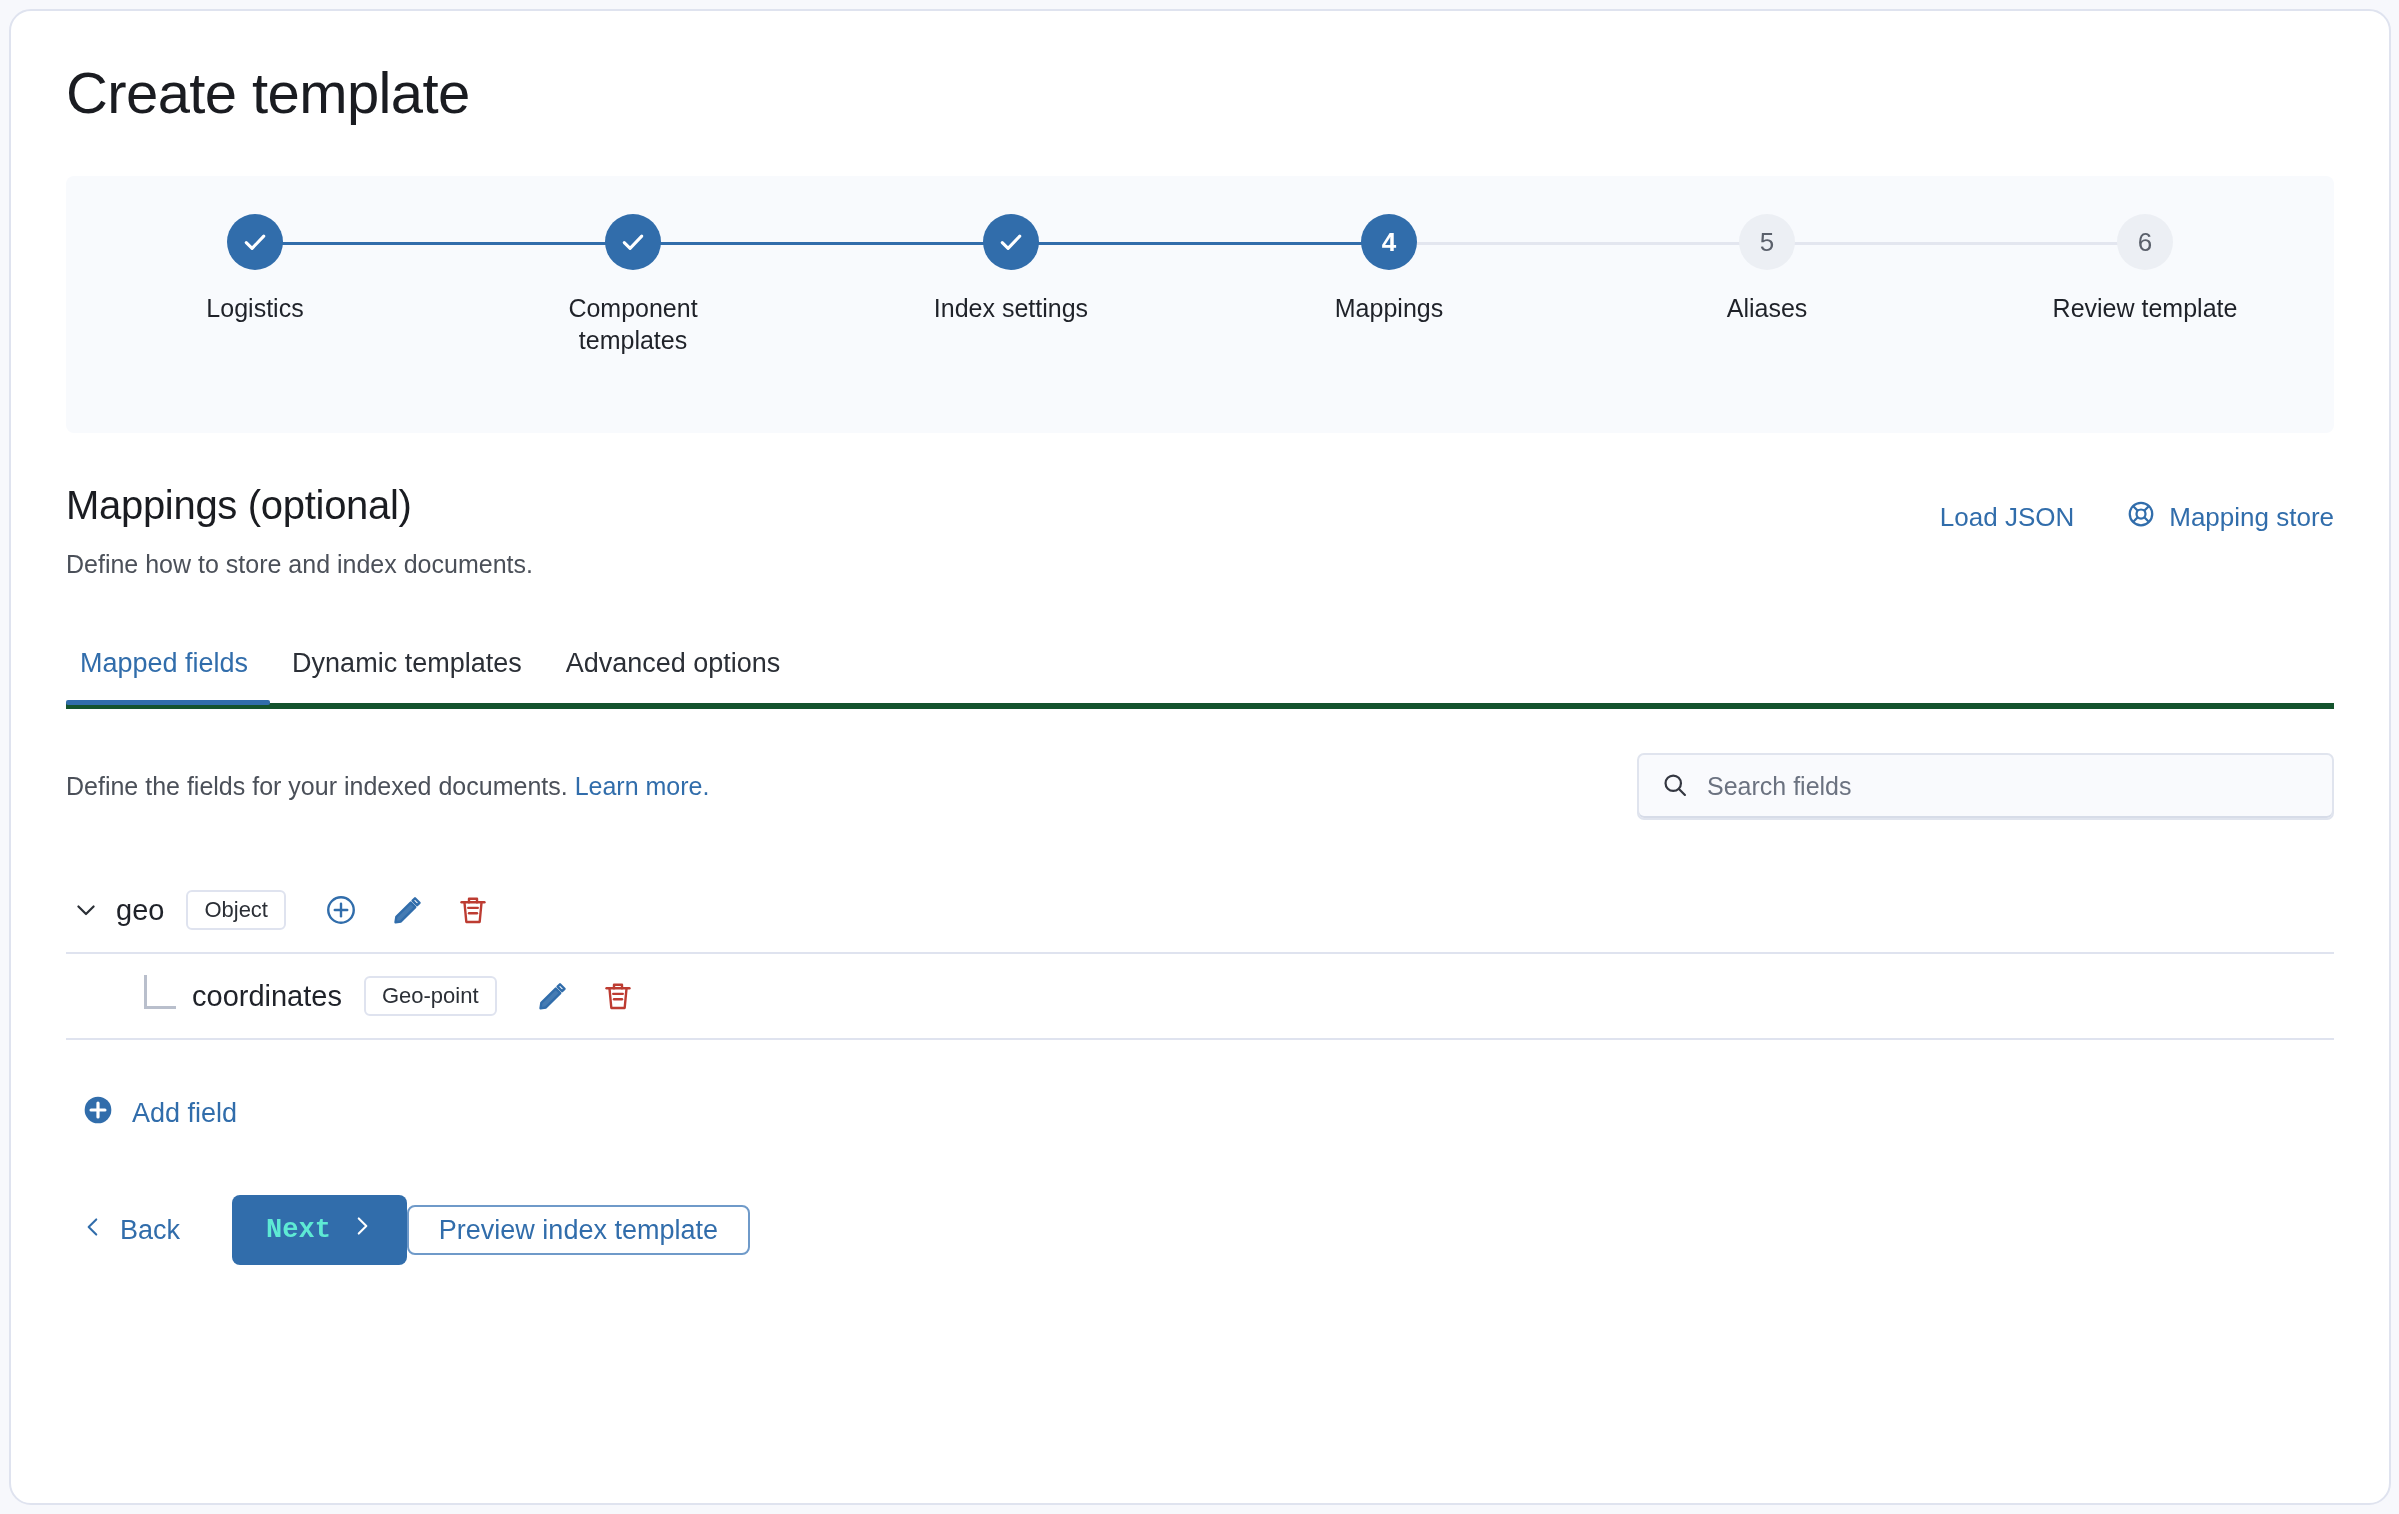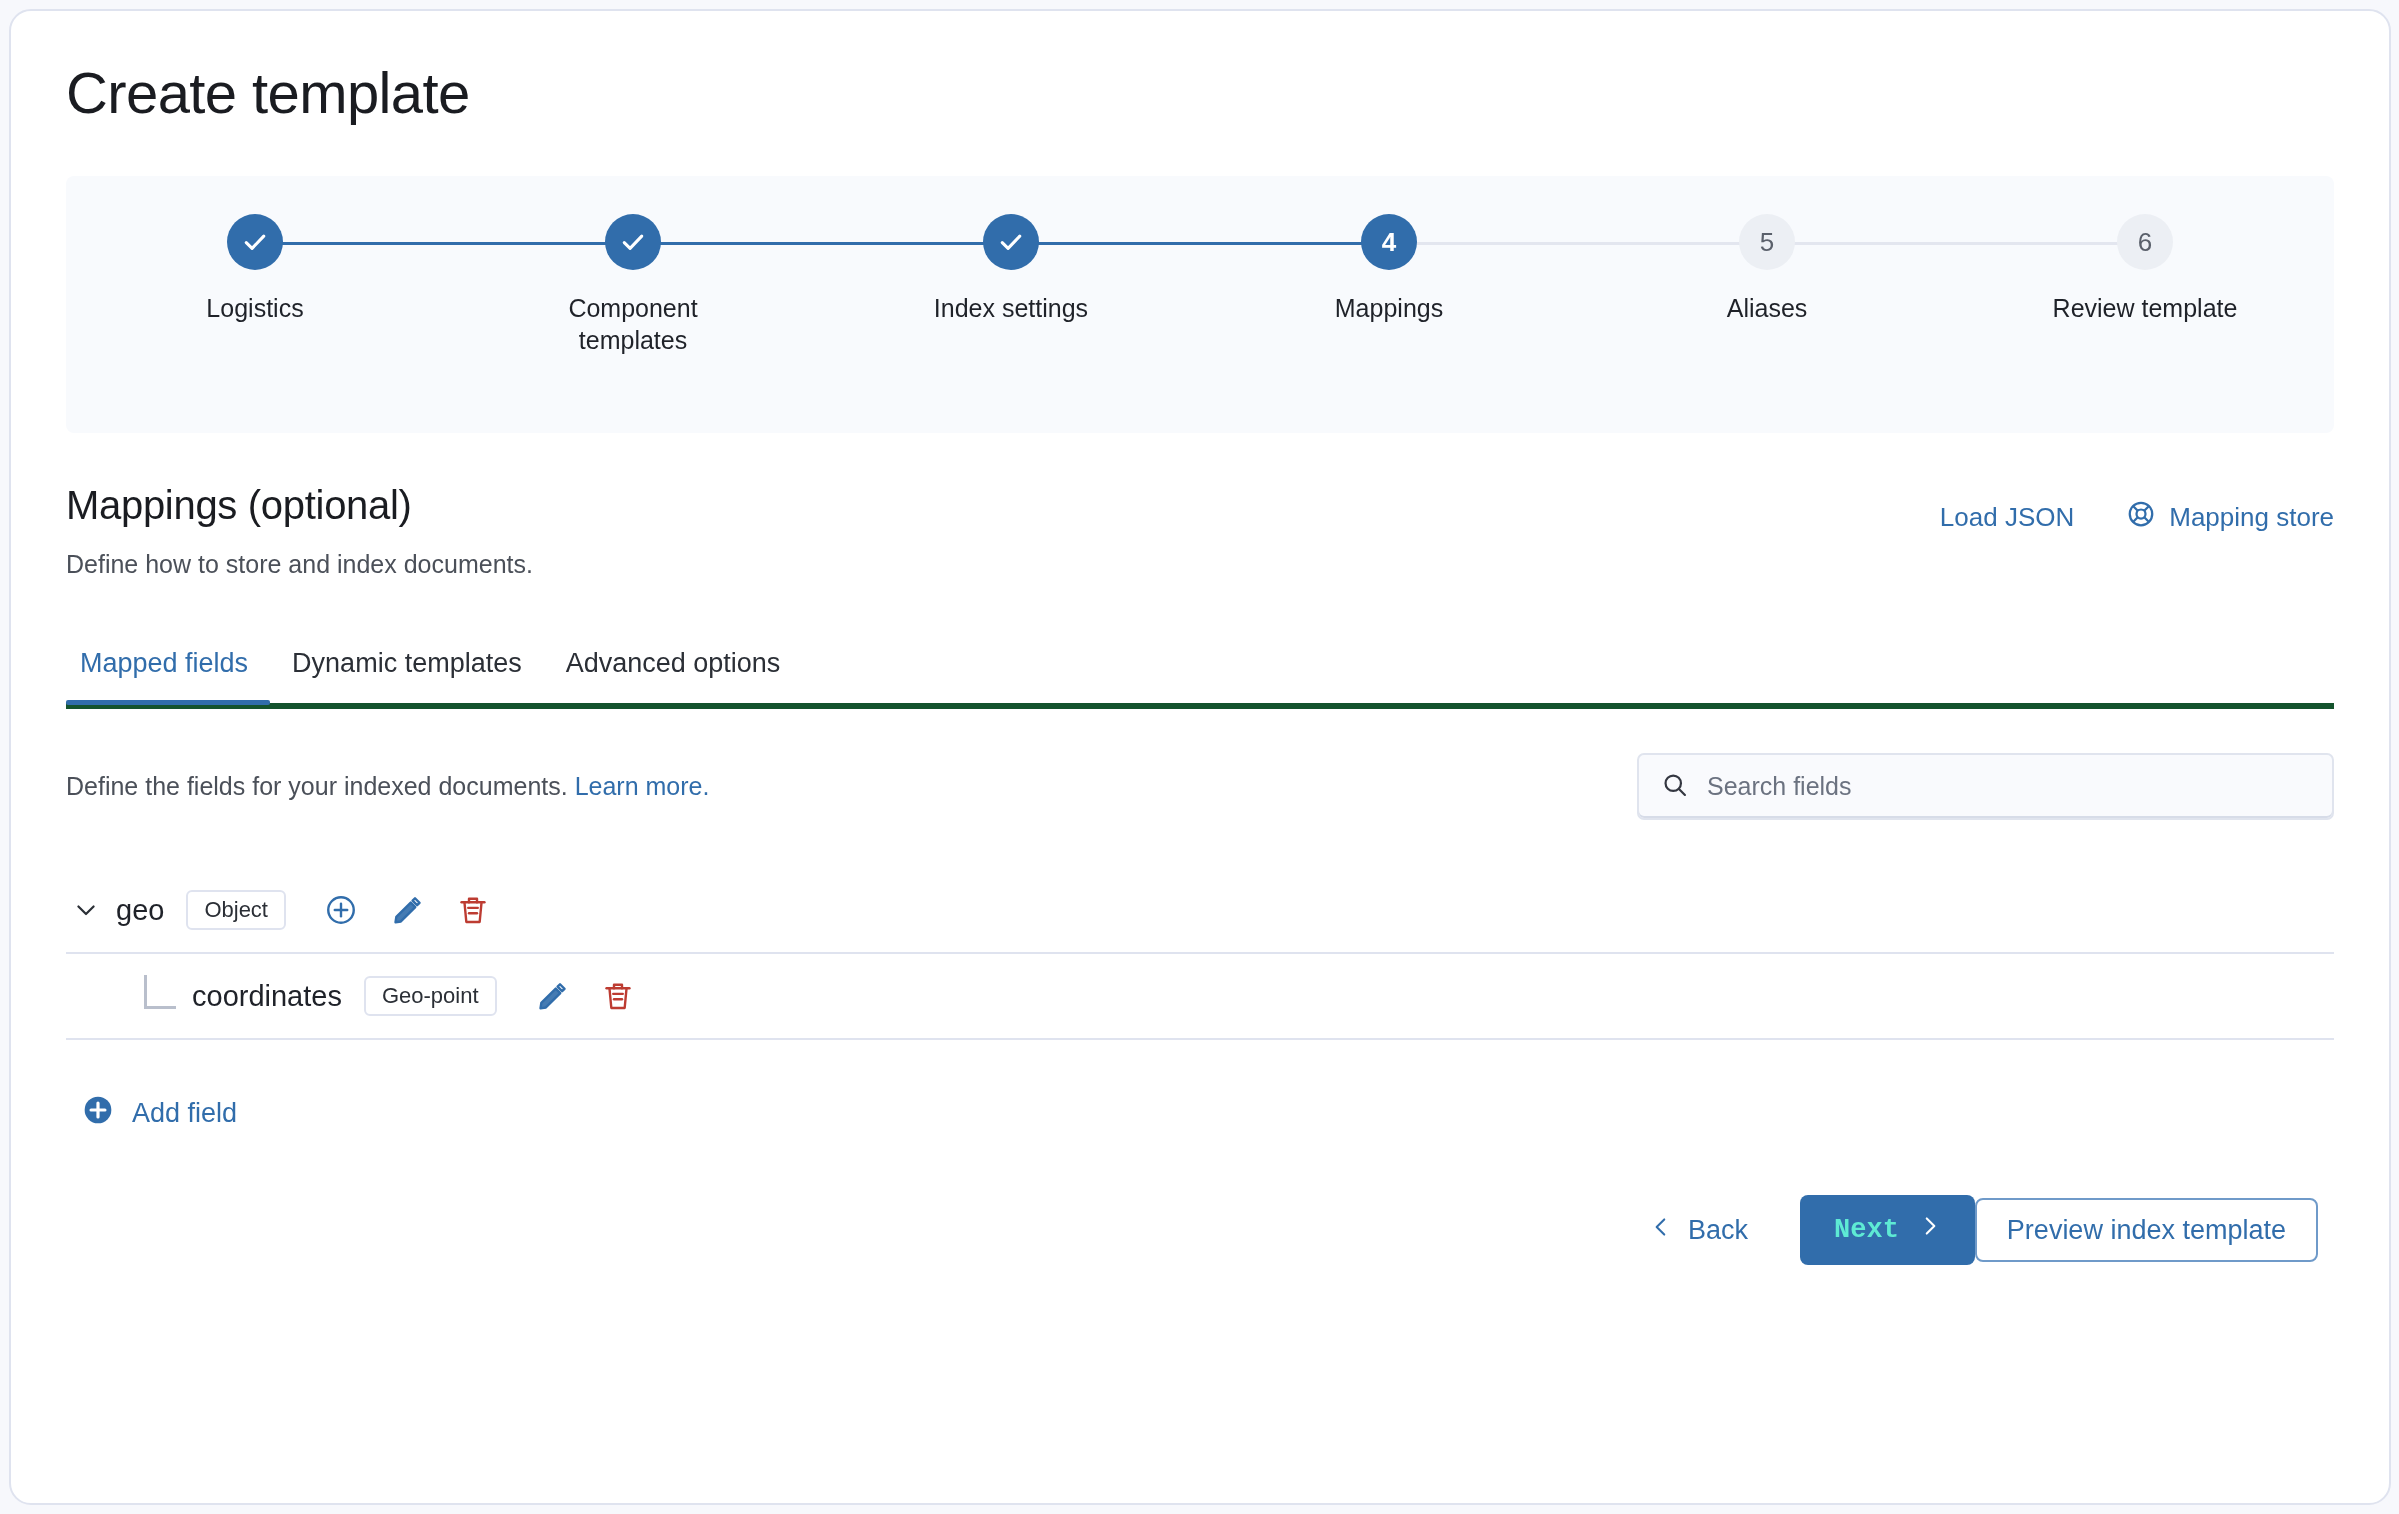--- a/index.html
+++ b/index.html
@@ -304,21 +304,21 @@
     font-size: 27px;
     color: #316dab;
     cursor: pointer;
     width: fit-content;
   }
 
   
   .footer {
     display: flex;
     align-items: center;
-    justify-content: flex-end;
+    justify-content: flex-start;
     margin-top: 62px;
     margin-left: 9px;
     margin-right: 25px;
   }
   .footer-left {
     display: flex;
     align-items: center;
     gap: 36px;
   }
   .back-btn {
@@ -343,21 +343,21 @@
     display: flex;
     align-items: center;
     gap: 20px;
     cursor: pointer;
   }
   .preview-btn {
     background: #ffffff;
     color: #316dab;
     border: 2px solid #6f9ac9;
     border-radius: 8px;
-    height: 64px;
+    height: 50px;
     padding: 0 30px;
     font-size: 27px;
     font-family: "Liberation Sans", sans-serif;
     cursor: pointer;
     display: flex;
     align-items: center;
   }
 </style>
 </head>
 <body>

